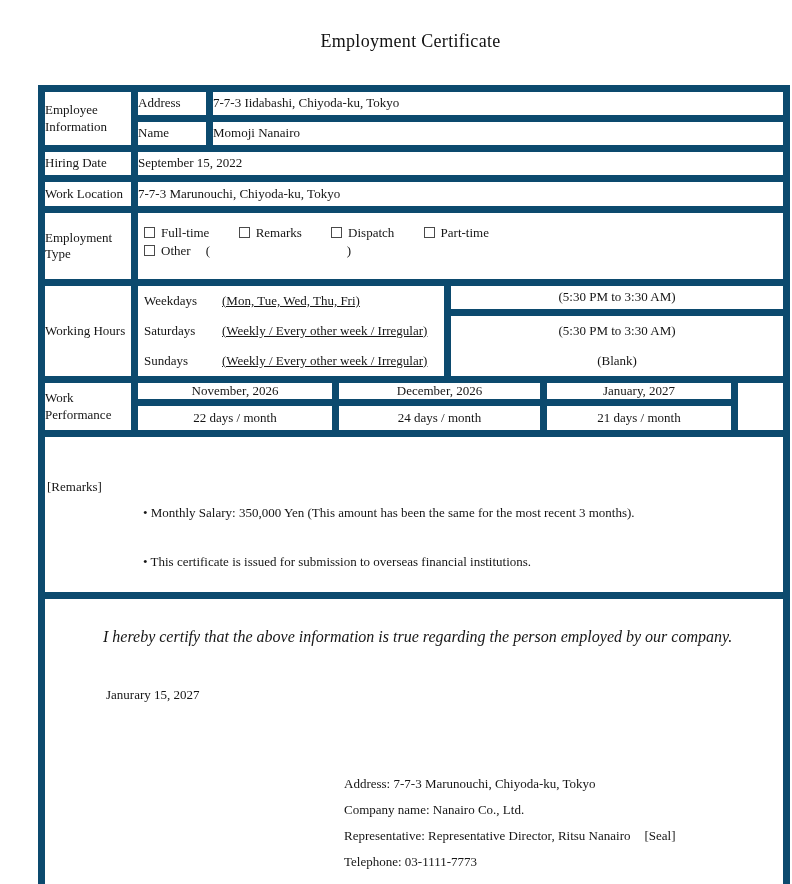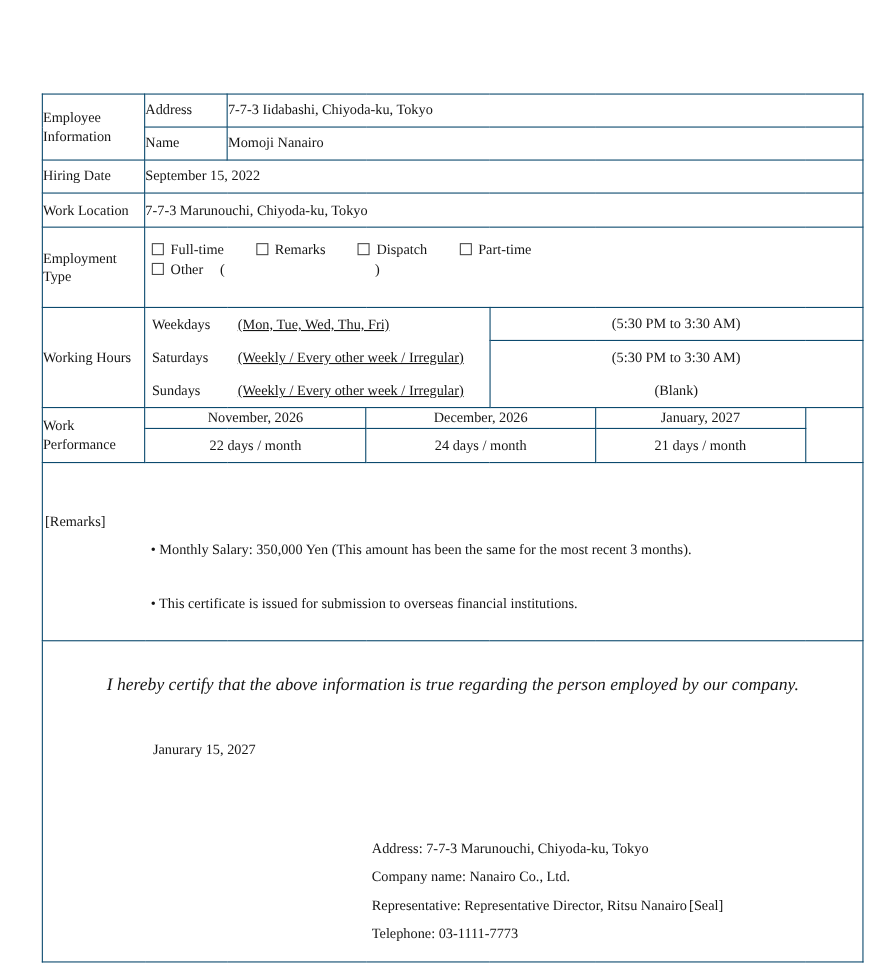--- a/index.html
+++ b/index.html
@@ -8,21 +8,21 @@
     font-family:"Liberation Serif","DejaVu Serif",serif;color:#151515;overflow:hidden;
   }
   .doc-title{
     position:absolute;left:38px;top:31px;width:745px;
     text-align:center;font-size:18px;letter-spacing:.3px;color:#111;
   }
   table.cert{
     position:absolute;left:38px;top:85px;border-collapse:collapse;table-layout:fixed;width:747px;
   }
   table.cert td{
-    border:1px solid #0c4a6e;font-size:13px;color:#151515;
+    border:7px solid #0c4a6e;font-size:13px;color:#151515;
     padding:0;vertical-align:middle;line-height:1.25;
   }
   td.lbl{padding-left:4px;}
   td.val{padding-left:8px;}
   td.center{text-align:center;}
   
   .etype{padding:12px 0 0 6px;}
   .etype-line{height:18px;white-space:nowrap;}
   .cb{
     display:inline-block;width:9px;height:9px;border:1px solid #4a4a4a;
@@ -39,30 +39,31 @@
   td.wh-time-cell{vertical-align:top;}
   .wh-time-line{display:flex;align-items:center;justify-content:center;height:30px;}
   
   td.remarks-cell{vertical-align:top;}
   .remarks-head{padding:20px 0 0 2px;font-size:13px;}
   .remark-item{margin:10px 0 0 98px;font-size:13px;}
   .remark-item + .remark-item{margin-top:33px;}
   
   td.certify-cell{vertical-align:top;}
   .certify-statement{padding:18px 0 0 58px;font-size:16px;font-style:italic;}
-  .certify-date{margin:40px 0 0 100px;font-size:13px;}
+  .certify-date{margin:40px 0 0 61px;font-size:13px;}
   .company-block{margin:68px 0 0 299px;font-size:13px;}
   .company-line{height:26px;line-height:26px;white-space:nowrap;}
-  .seal{margin-left:2px;}
+  .seal{margin-left:14px;}
 </style>
 </head>
 <body>
 
 <div class="page">
 
+  <div class="doc-title">Employment Certificate</div>
 
   <table class="cert">
     <colgroup>
       <col style="width:93px">
         <col style="width:75px">
         <col style="width:126px">
       <col style="width:112px">
         <col style="width:96px">
         <col style="width:191px">
         <col style="width:52px">

